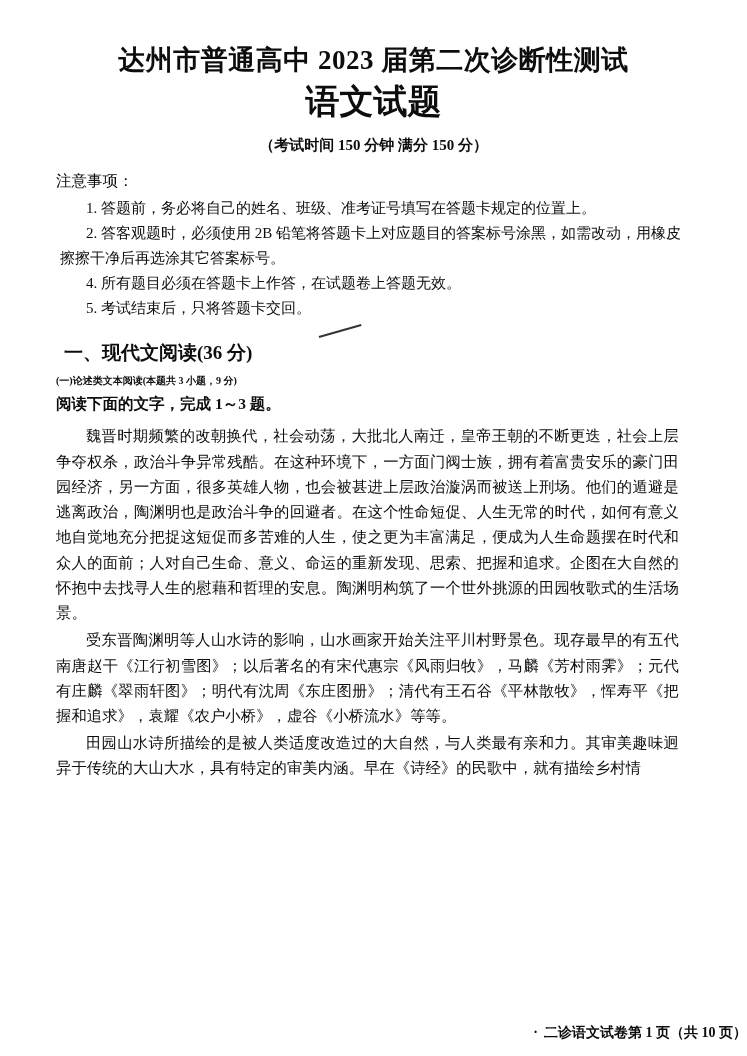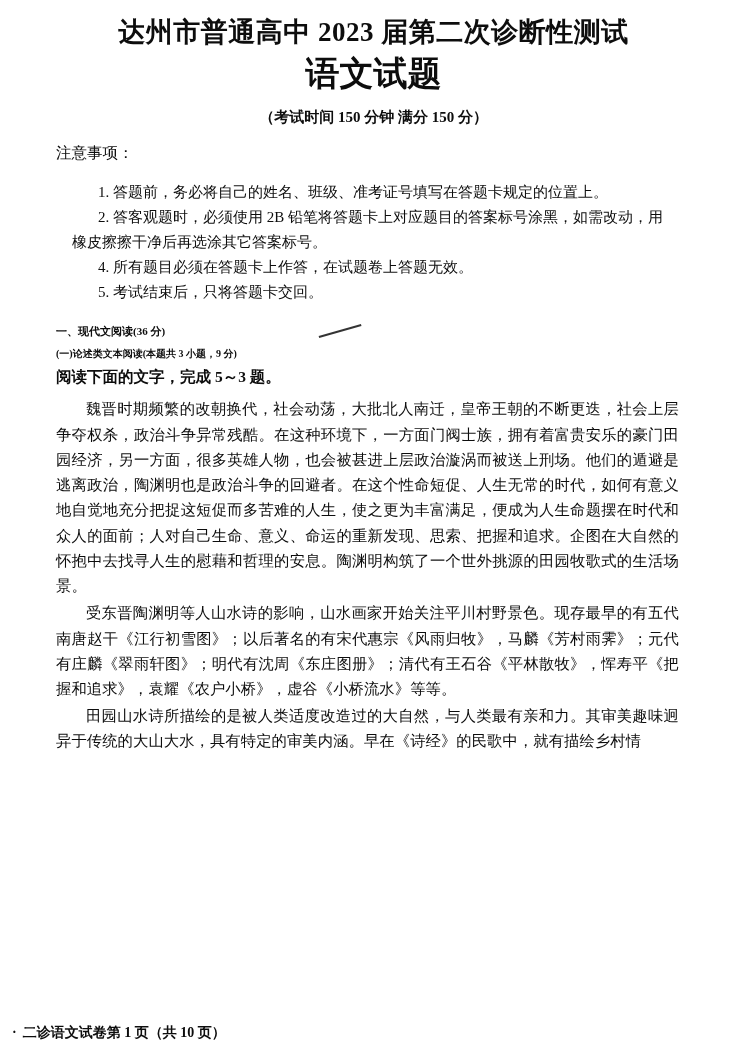--- a/index.html
+++ b/index.html
@@ -12,21 +12,21 @@
     height: 1056px;
     font-family: "Liberation Serif", "DejaVu Serif", serif;
     color: #0d0d0d;
     position: relative;
     overflow: hidden;
   }
   .page {
     width: 747px;
     height: 1056px;
     box-sizing: border-box;
-    padding: 6px 56px 10px 56px;
+    padding: 34px 56px 10px 56px;
     position: relative;
     border-radius: 32px;
   }
   .doc-title {
     text-align: center;
     font-size: 27px;
     font-weight: bold;
     letter-spacing: 0.5px;
     line-height: 1.25;
     margin: 10px 0 2px 0;
@@ -44,34 +44,34 @@
     font-size: 15px;
     font-weight: bold;
     margin: 12px 0 16px 0;
   }
   .notice-head {
     font-size: 15.5px;
     font-weight: normal;
     margin: 6px 0 4px 0;
   }
   .notice-list {
-    margin: 16px;
+    margin: 4px;
     padding: 0;
     list-style: none;
   }
   .notice-list li {
     font-size: 15px;
     line-height: 1.62;
     text-indent: 26px;
     margin-bottom: 1px;
   }
   .section-head {
-    font-size: 11px;
+    font-size: 19px;
     font-weight: bold;
-    margin: 20px 0 8px 0;
+    margin: 20px 0 8px 8px;
   }
   .sub-head {
     font-size: 10px;
     font-weight: bold;
     margin: 8px 0 6px 0;
   }
   .instruction {
     font-size: 15.5px;
     font-weight: bold;
     margin: 6px 0 8px 0;
@@ -79,24 +79,24 @@
   .para {
     font-size: 15.3px;
     line-height: 1.65;
     text-align: justify;
     text-indent: 30px;
     margin: 0 12px 2px 0;
     letter-spacing: 0.1px;
   }
   .footer {
     position: absolute;
-    left: 12px;
+    left: 4px;
     right: 0;
     bottom: 14px;
-    text-align: left;
+    text-align: right;
     font-size: 14px;
     font-weight: bold;
   }
   .footer .dot {
     display: inline-block;
     margin-right: 6px;
   }
   .strike-mark {
     position: absolute;
     width: 44px;
@@ -120,21 +120,21 @@
   <div class="notice-head">注意事项：</div>
   <ul class="notice-list">
     <li>1. 答题前，务必将自己的姓名、班级、准考证号填写在答题卡规定的位置上。</li>
     <li>2. 答客观题时，必须使用 2B 铅笔将答题卡上对应题目的答案标号涂黑，如需改动，用橡皮擦擦干净后再选涂其它答案标号。</li>
     <li>4. 所有题目必须在答题卡上作答，在试题卷上答题无效。</li>
     <li>5. 考试结束后，只将答题卡交回。</li>
   </ul>
 
   <div class="section-head">一、现代文阅读(36 分)</div>
   <div class="sub-head">(一)论述类文本阅读(本题共 3 小题，9 分)</div>
-  <div class="instruction">阅读下面的文字，完成 5～3 题。</div>
+  <div class="instruction">阅读下面的文字，完成 1～3 题。</div>
 
   <p class="para">魏晋时期频繁的改朝换代，社会动荡，大批北人南迁，皇帝王朝的不断更迭，社会上层争夺权杀，政治斗争异常残酷。在这种环境下，一方面门阀士族，拥有着富贵安乐的豪门田园经济，另一方面，很多英雄人物，也会被甚进上层政治漩涡而被送上刑场。他们的遁避是逃离政治，陶渊明也是政治斗争的回避者。在这个性命短促、人生无常的时代，如何有意义地自觉地充分把捉这短促而多苦难的人生，使之更为丰富满足，便成为人生命题摆在时代和众人的面前；人对自己生命、意义、命运的重新发现、思索、把握和追求。企图在大自然的怀抱中去找寻人生的慰藉和哲理的安息。陶渊明构筑了一个世外挑源的田园牧歌式的生活场景。</p>
   <p class="para">受东晋陶渊明等人山水诗的影响，山水画家开始关注平川村野景色。现存最早的有五代南唐赵干《江行初雪图》；以后著名的有宋代惠宗《风雨归牧》，马麟《芳村雨霁》；元代有庄麟《翠雨轩图》；明代有沈周《东庄图册》；清代有王石谷《平林散牧》，恽寿平《把握和追求》，袁耀《农户小桥》，虚谷《小桥流水》等等。</p>
   <p class="para">田园山水诗所描绘的是被人类适度改造过的大自然，与人类最有亲和力。其审美趣味迥异于传统的大山大水，具有特定的审美内涵。早在《诗经》的民歌中，就有描绘乡村情</p>
 
   <div class="strike-mark"></div>
 
   <div class="footer">
     <span class="dot">·</span><span>二诊语文试卷第 1 页（共 10 页）</span>
   </div>

